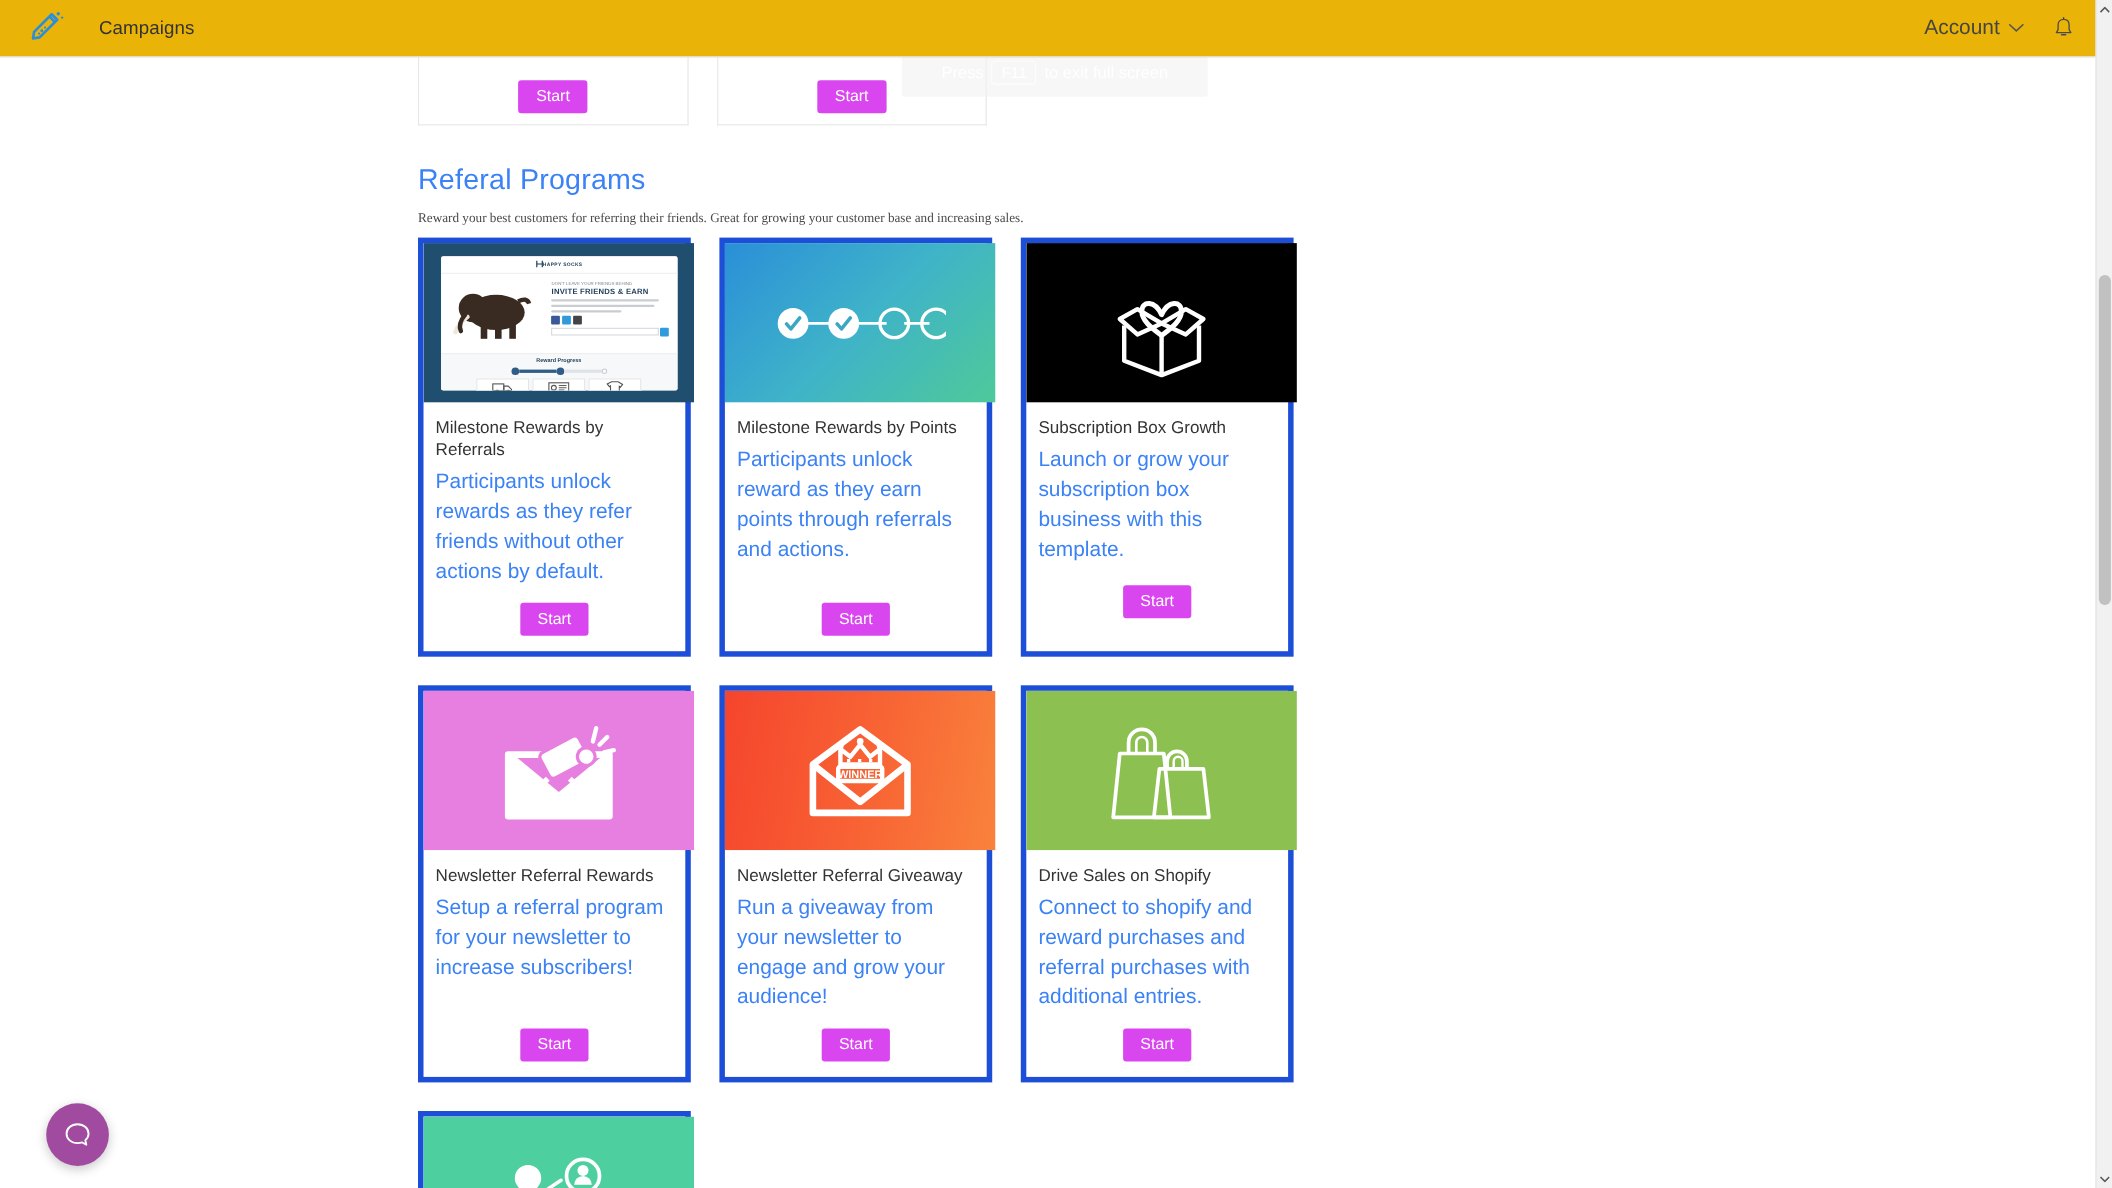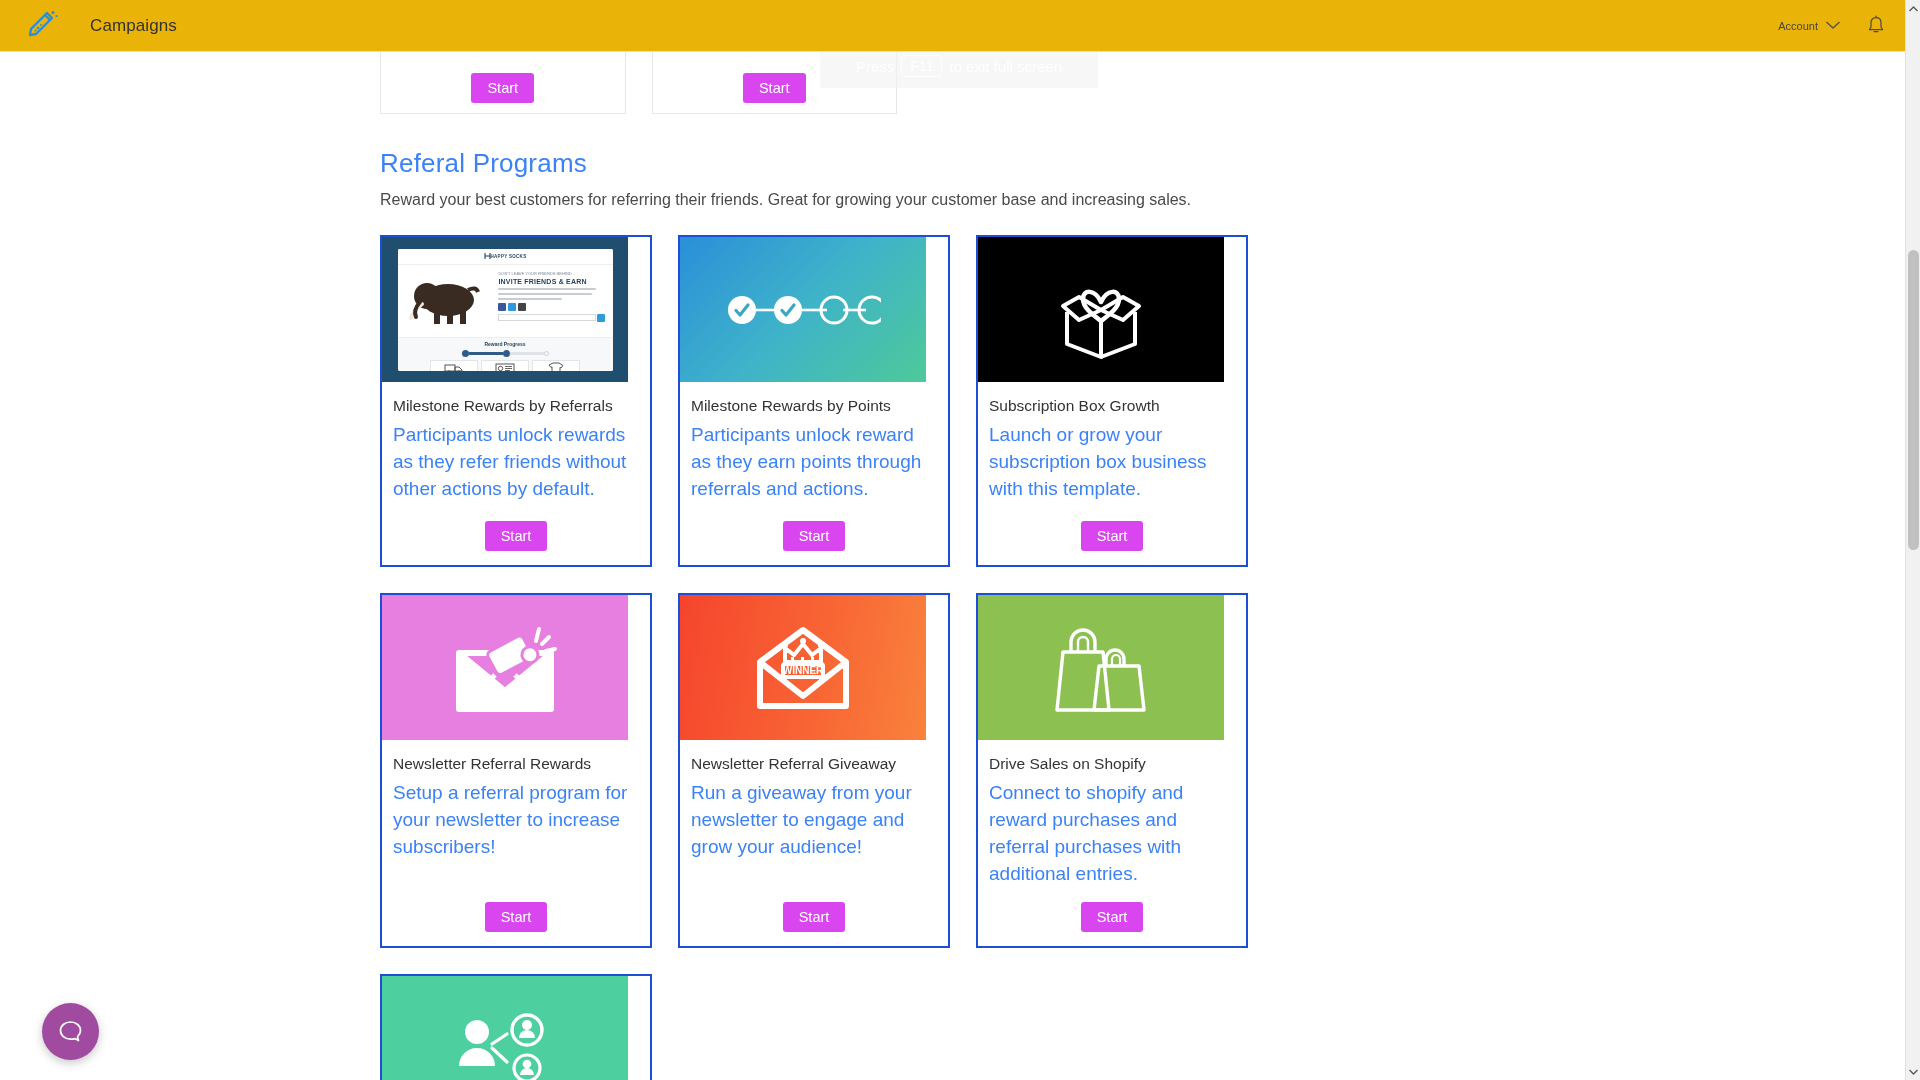--- a/index.html
+++ b/index.html
@@ -27,21 +27,21 @@
     color: #333;
     letter-spacing: .1px;
   }
   .topbar-right {
     margin-left: auto;
     display: flex; align-items: center; gap: 26px;
     margin-right: 34px;
   }
   .account-menu {
     display: flex; align-items: center; gap: 8px;
-    font-size: 11px; color: #444; cursor: pointer;
+    font-size: 19px; color: #444; cursor: pointer;
   }
   .chev { display:block; }
   .bell { cursor: pointer; display:block; }
 
   
   .scrollbar-track {
     position: absolute; top: 0; right: 0;
     width: 15px; height: 1080px;
     background: #f1f1f1;
     border-left: 1px solid #e0e0e0;
@@ -110,36 +110,37 @@
   }
 
   .section-title {
     font-size: 26px;
     font-weight: 400;
     color: #3b82f6;
     margin-bottom: 12px;
     letter-spacing: .2px;
   }
   .section-sub {
-    font-size: 16px;
+    font-size: 12px;
     color: #4a4a4a;
-    margin-bottom: 26px;
+    margin-bottom: 10px;
+    font-family: Liberation Serif, serif;
   }
 
   .card-grid {
     display: flex;
     flex-wrap: wrap;
     gap: 26px;
     margin-bottom: 40px;
   }
 
   .card {
-    width: 272px;
+    width: 248px;
     background: #fff;
-    border: 2px solid #1d4ed8;
+    border: 5px solid #1d4ed8;
     display: flex;
     flex-direction: column;
   }
   .card-row1 { min-height: 320px; }
   .card-row2 { min-height: 310px; }
 
   .card-thumb {
     width: 246px;
     height: 145px;
     overflow: hidden;

